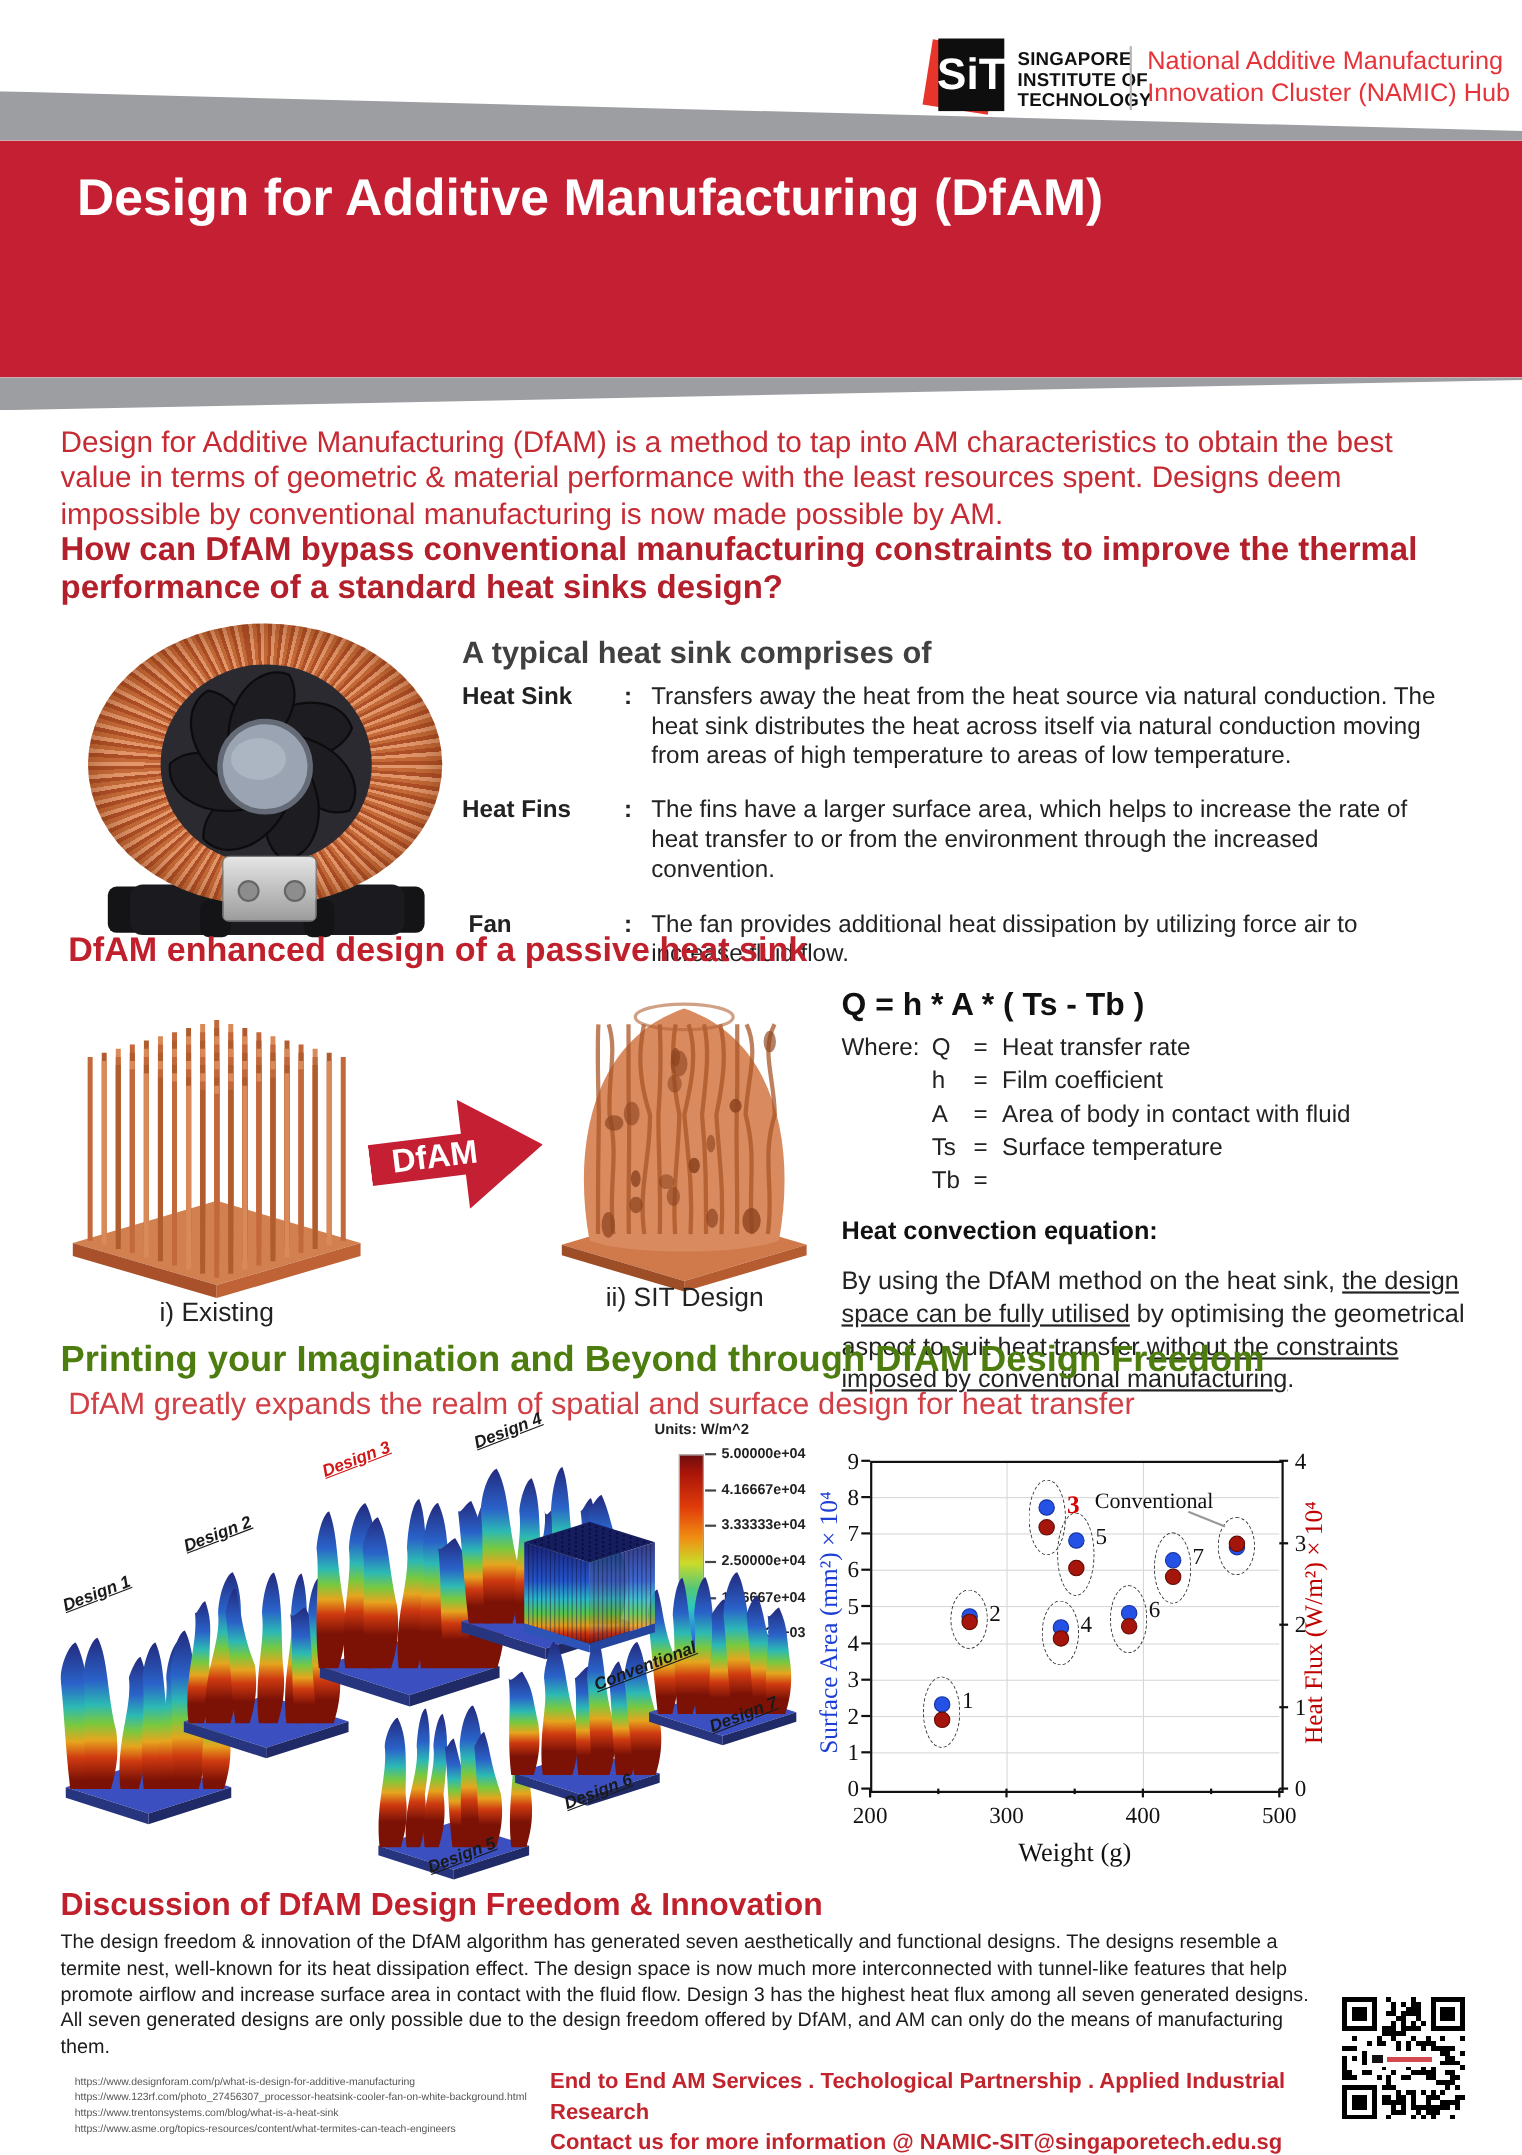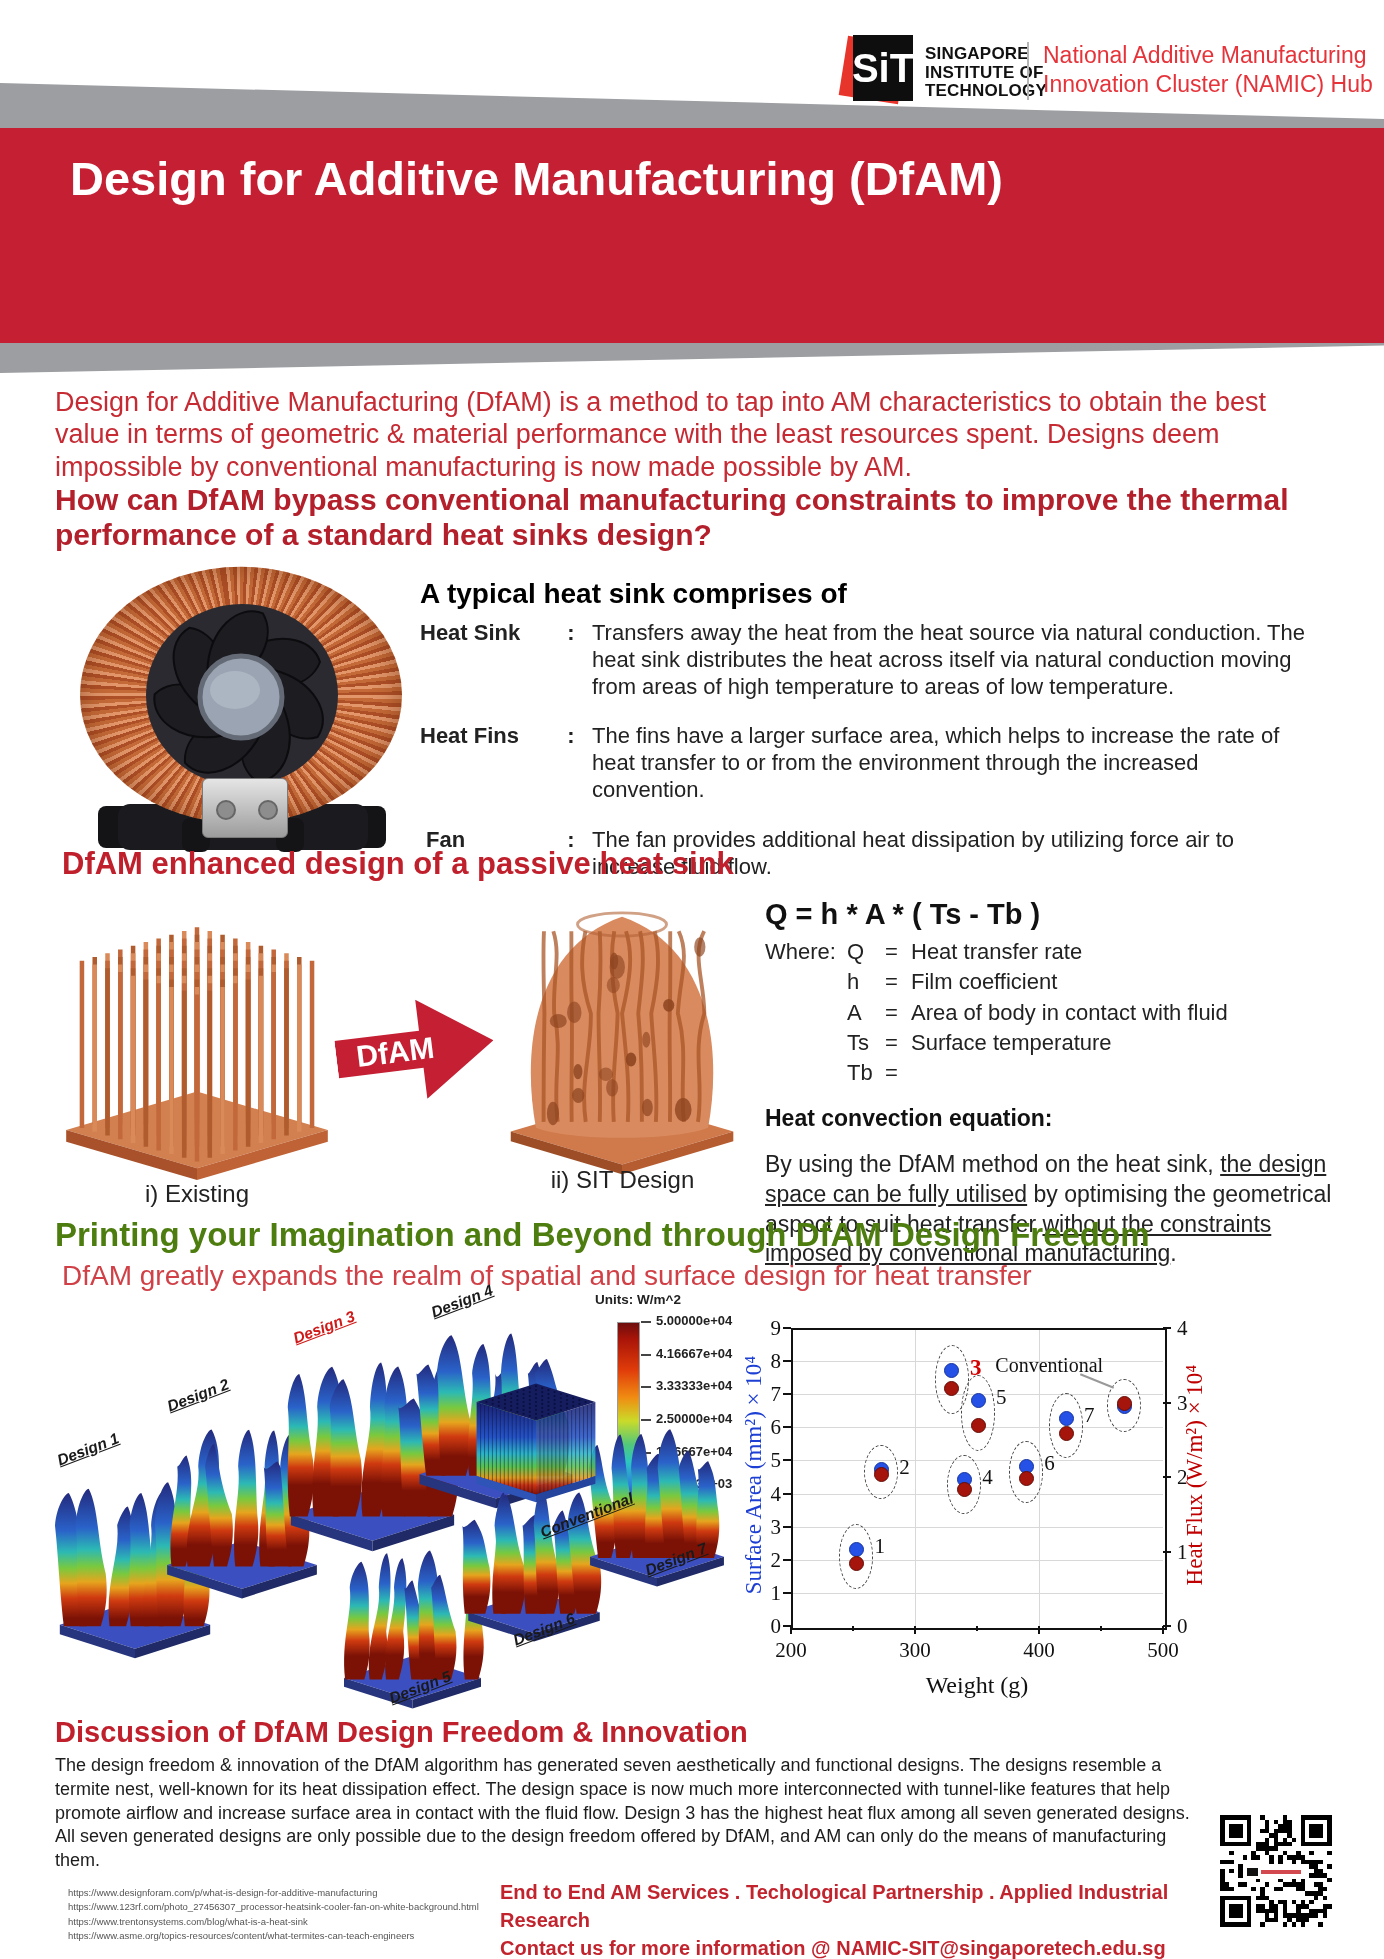--- a/index.html
+++ b/index.html
@@ -21,21 +21,21 @@
   .red-banner{position:absolute;left:0;top:128px;width:1384px;height:215px;background:#c41f32;}
   .red-banner .t{margin:20px 0 0 70px;color:#fff;font-weight:700;font-size:47px;line-height:1.32;}
   .gray-bottom{position:absolute;left:0;top:343px;width:1384px;height:30px;background:#9c9ea1;
                clip-path:polygon(0 0,100% 0,100% 8%,0 100%);}
 
   
   .intro{position:absolute;left:55px;top:386px;width:1265px;font-size:27px;line-height:1.2;color:#c62a33;}
   .question{position:absolute;left:55px;top:482px;width:1265px;font-size:30px;line-height:1.18;font-weight:700;color:#b3202b;}
 
   
-  .typ-h{position:absolute;left:420px;top:578px;font-size:28px;font-weight:700;color:#000000;}
+  .typ-h{position:absolute;left:420px;top:578px;font-size:28px;font-weight:700;color:#404040;}
   .def-list{position:absolute;left:420px;top:620px;width:885px;}
   .def-row{display:grid;grid-template-columns:130px 42px 1fr;font-size:22px;line-height:1.22;margin-bottom:23px;color:#222;}
   .def-term{font-weight:700;}
   .def-colon{font-weight:700;text-align:center;}
 
   
   .fanbox{position:absolute;left:70px;top:556px;width:345px;height:300px;}
   .fan-base{position:absolute;left:48px;top:248px;width:250px;height:46px;background:#1b1b1f;border-radius:12px;}
   .fan-leg{position:absolute;width:34px;height:42px;background:#141417;border-radius:8px;}
   .fins{position:absolute;left:10px;top:4px;width:322px;height:270px;border-radius:50%;

